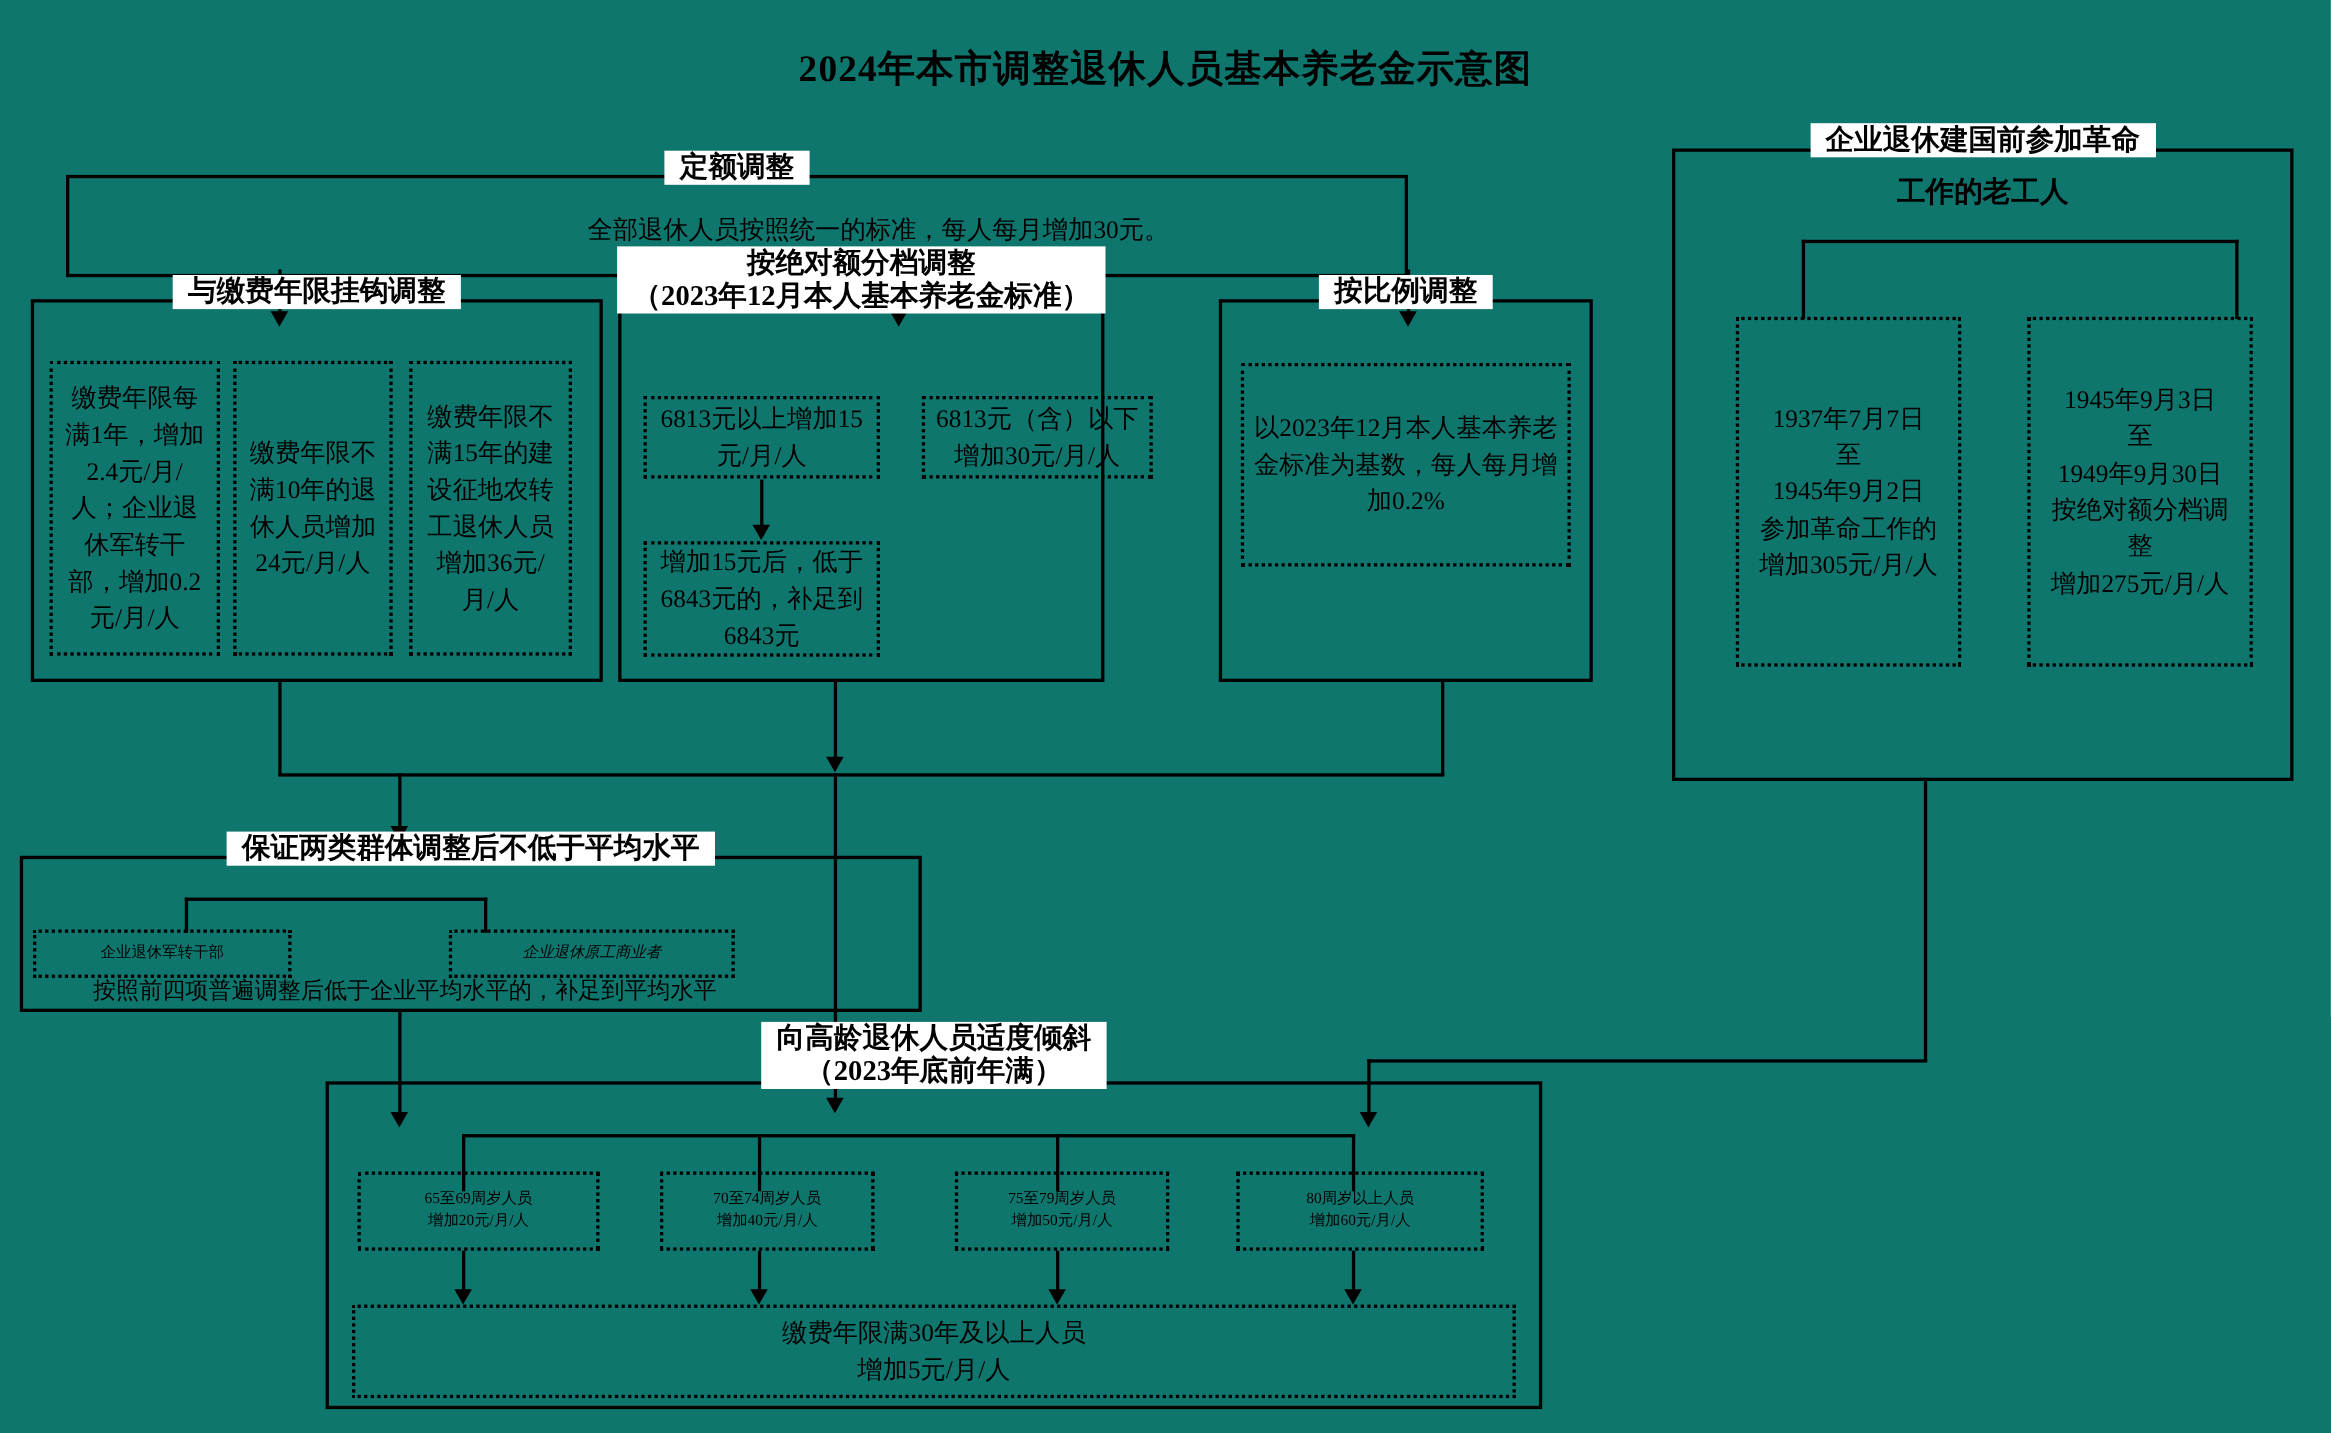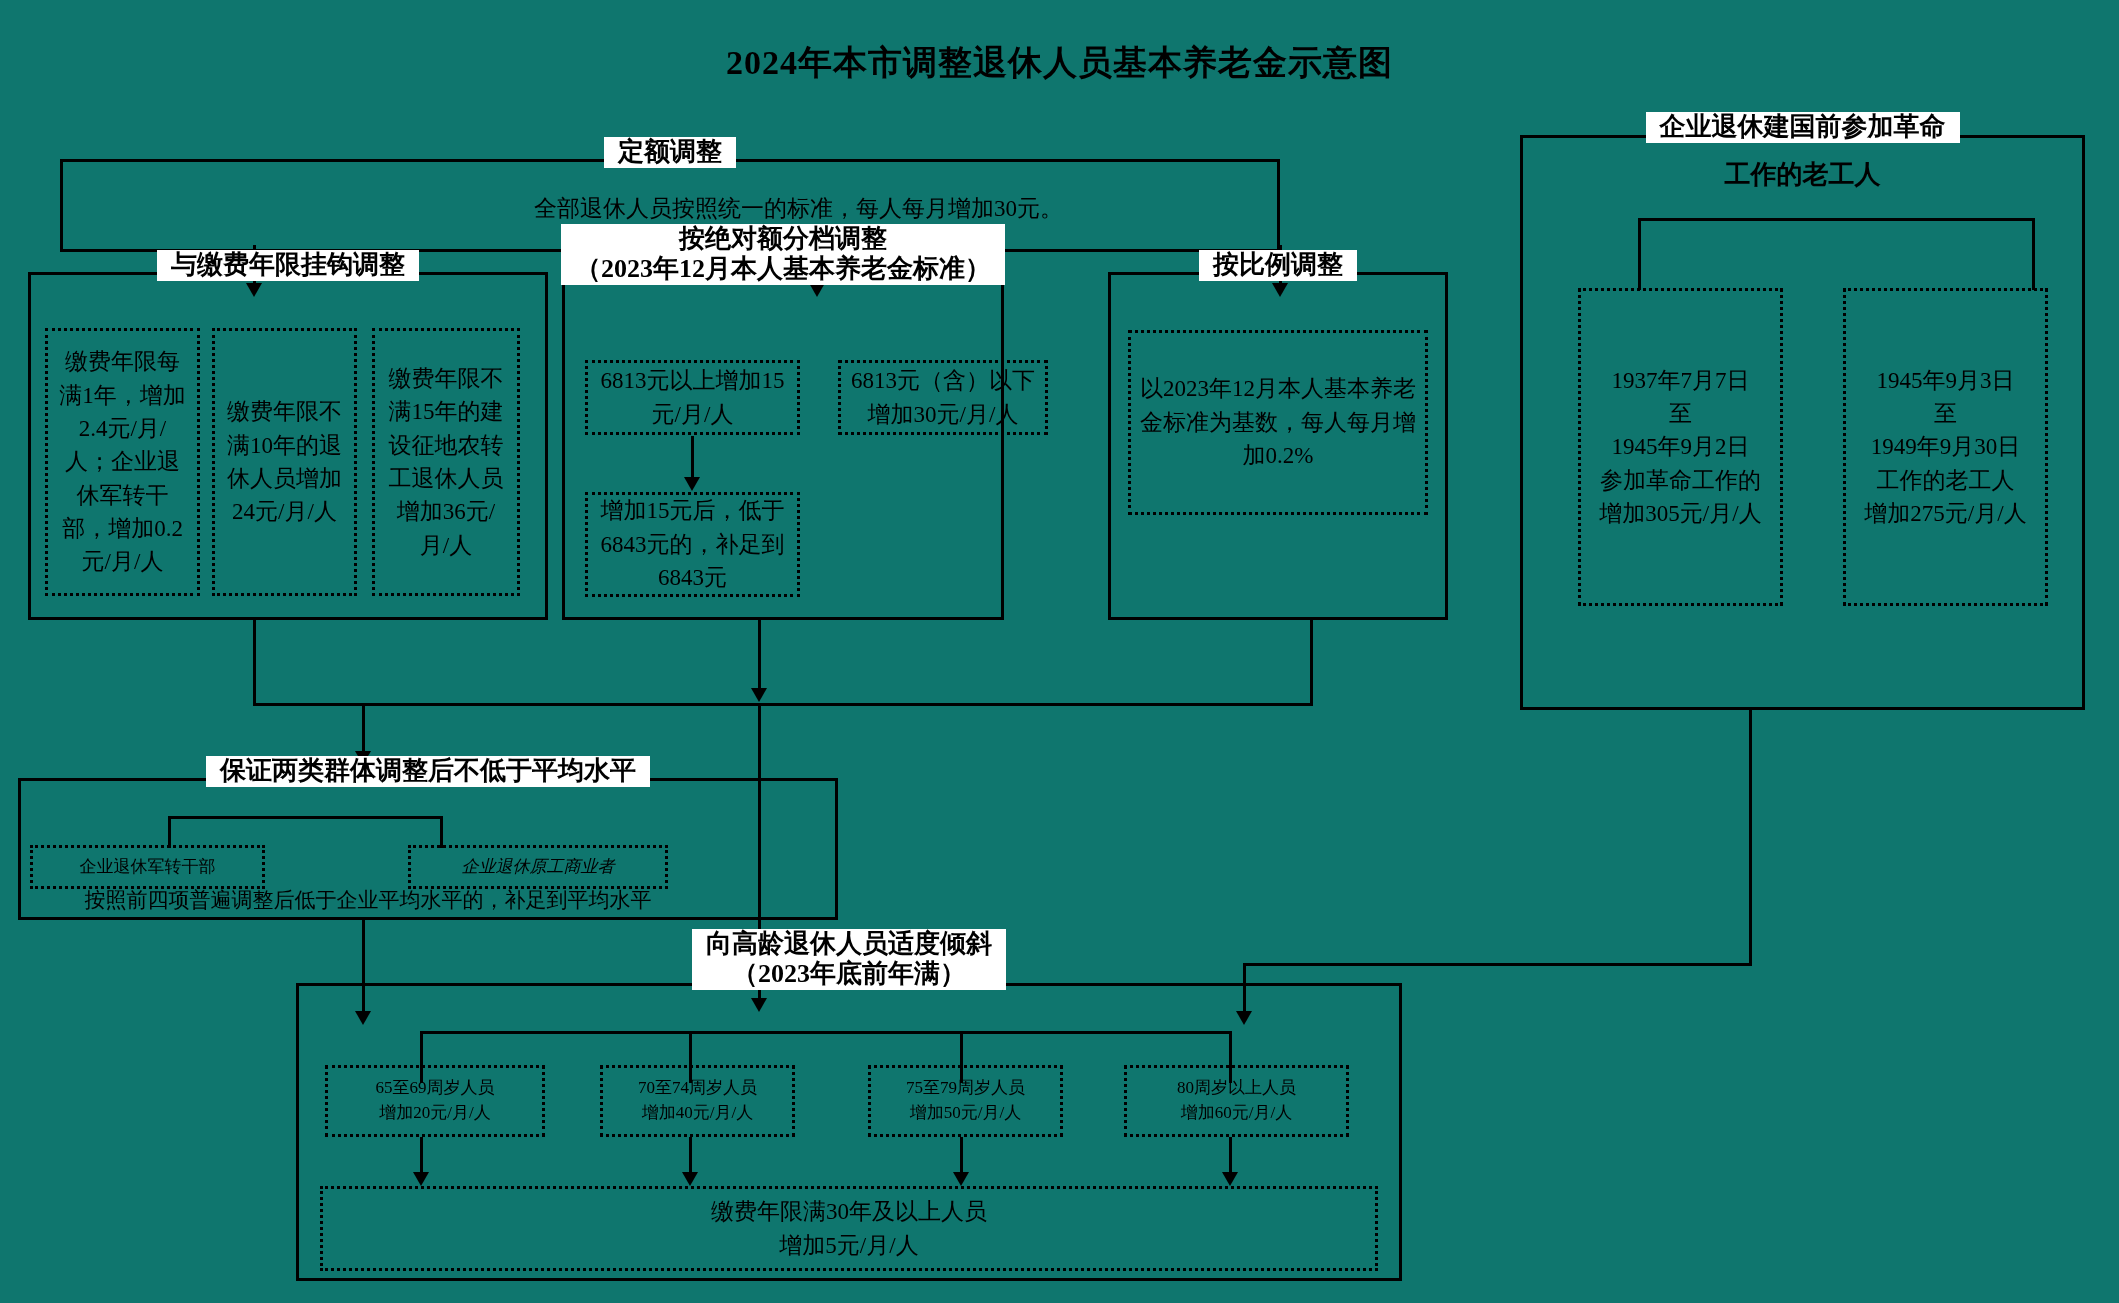--- a/index.html
+++ b/index.html
@@ -53,21 +53,21 @@
     border:3px dotted #000;
     box-sizing:border-box;
     display:flex;
     align-items:center;
     justify-content:center;
     text-align:center;
     font-size:23px;
     line-height:1.45;
     padding:6px 8px;
   }
-  .dbox.small{font-size:17px;}
+  .dbox.small{font-size:14px;}
   .plain-text{
     position:absolute;
     text-align:center;
     font-size:23px;
     line-height:1.5;
   }
   
   .ln-h{position:absolute;background:#000;height:3px;}
   .ln-v{position:absolute;background:#000;width:3px;}
   .arrow-d{
@@ -135,21 +135,21 @@
   <div class="ln-v" style="left:2032px; top:218px; height:72px;"></div>
 
   <div class="dbox" style="left:1578px; top:288px; width:205px; height:318px; white-space:pre-line;">1937年7月7日
 至
 1945年9月2日
 参加革命工作的
 增加305元/月/人</div>
   <div class="dbox" style="left:1843px; top:288px; width:205px; height:318px; white-space:pre-line;">1945年9月3日
 至
 1949年9月30日
-工作的老工人
+按绝对额分档调整
 增加275元/月/人</div>
 
   <div class="ln-v" style="left:1749px; top:710px; height:255px;"></div>
   <div class="ln-h" style="left:1243px; top:963px; width:509px;"></div>
   <div class="ln-v" style="left:1243px; top:963px; height:50px;"></div>
   <div class="arrow-d" style="left:1236px; top:1011px;"></div>
 
   <div class="ln-v" style="left:253px; top:620px; height:85px;"></div>
   <div class="ln-v" style="left:758px; top:620px; height:70px;"></div>
   <div class="arrow-d" style="left:751px; top:688px;"></div>

